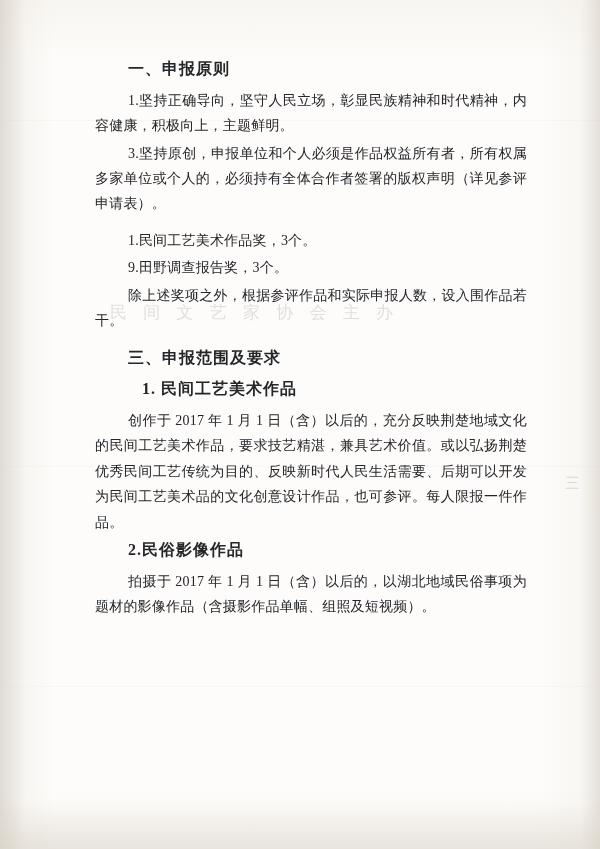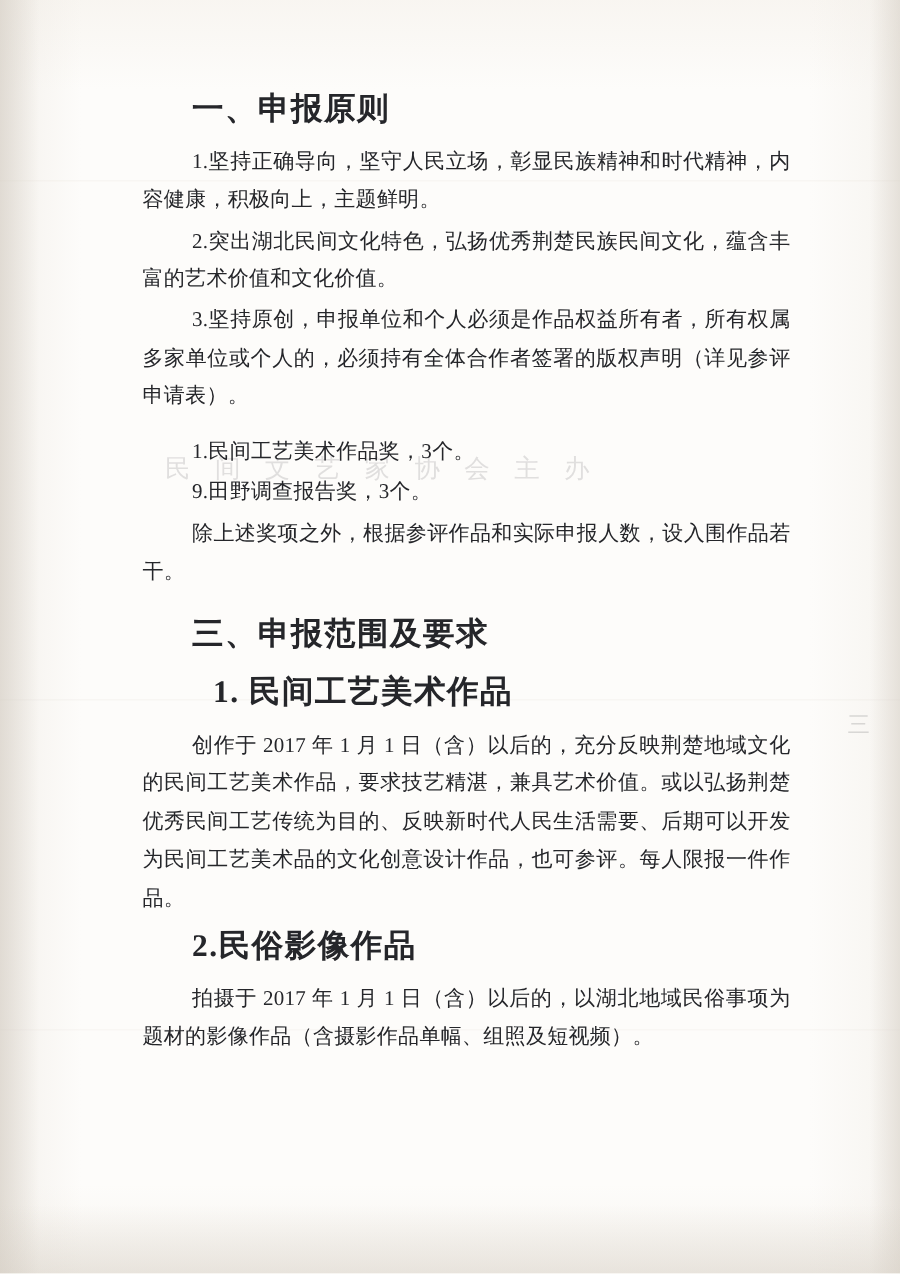--- a/index.html
+++ b/index.html
@@ -38,21 +38,21 @@
     background: rgba(225,219,210,0.35);
   }
   .content {
     position: absolute;
     left: 95px;
     top: 56px;
     width: 432px;
     color: #25262a;
   }
   .heading {
-    font-size: 21px;
+    font-size: 16px;
     font-weight: bold;
     letter-spacing: 1px;
     margin: 0 0 6px 0;
     padding-left: 33px;
     line-height: 1.6;
   }
   .heading.h-sub {
     padding-left: 33px;
     font-family: Liberation Serif, serif;
   }
@@ -120,21 +120,20 @@
   <div class="scan-streak" style="left:0;top:466px;width:600px;height:1px;opacity:.45;"></div>
   <div class="scan-streak" style="left:0;top:686px;width:600px;height:1px;opacity:.4;"></div>
 
   <div class="ghost">民 间 文 艺 家 协 会 主 办</div>
   <div class="ghost2">三</div>
 
   <div class="content">
 
     <h2 class="heading">一、申报原则</h2>
     <p class="para">1.坚持正确导向，坚守人民立场，彰显民族精神和时代精神，内容健康，积极向上，主题鲜明。</p>
-    <p class="para">2.突出湖北民间文化特色，弘扬优秀荆楚民族民间文化，蕴含丰富的艺术价值和文化价值。</p>
     <p class="para">3.坚持原创，申报单位和个人必须是作品权益所有者，所有权属多家单位或个人的，必须持有全体合作者签署的版权声明（详见参评申请表）。</p>
 
     <div class="heading-gap"></div>
 
     <p class="para">1.民间工艺美术作品奖，3个。</p>
     <p class="para">9.田野调查报告奖，3个。</p>
     <p class="para">除上述奖项之外，根据参评作品和实际申报人数，设入围作品若干。</p>
 
     <div class="heading-gap"></div>
 

